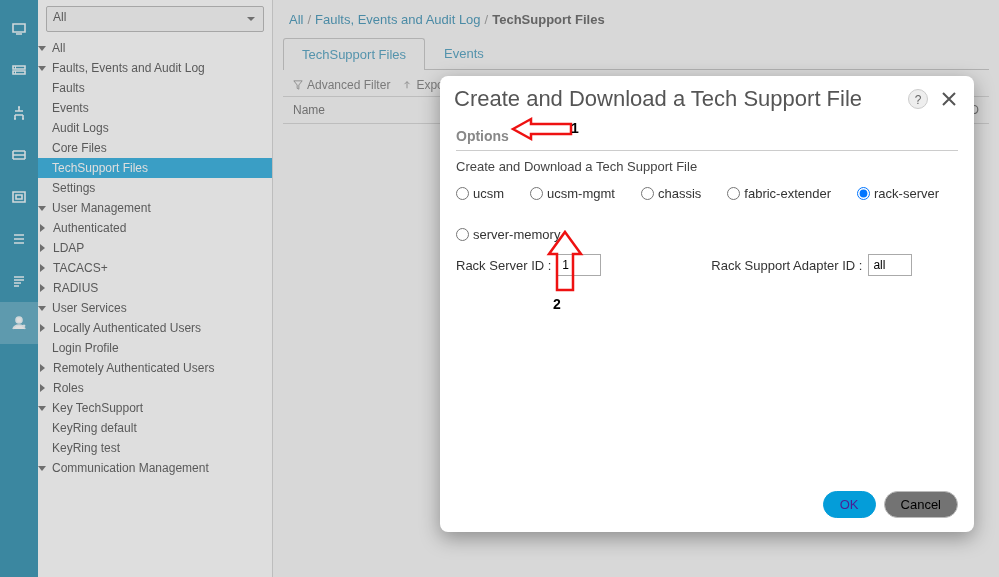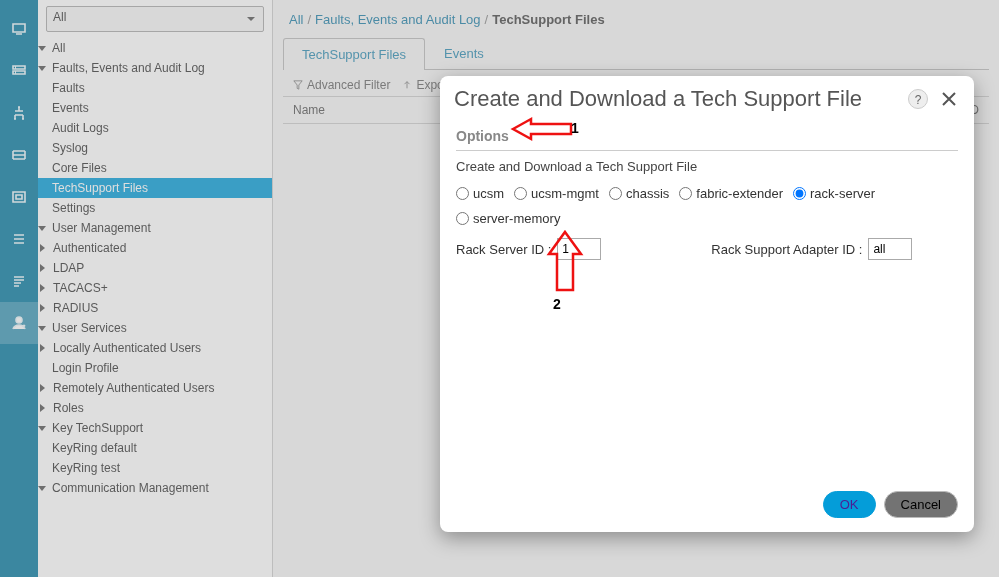--- a/index.html
+++ b/index.html
@@ -59,21 +59,21 @@
   .modal { position:absolute; left:440px; top:76px; width:534px; height:456px; background:#fff; box-shadow:0 6px 20px rgba(0,0,0,0.35); border-radius:8px; display:flex; flex-direction:column; }
   .modal-header { display:flex; align-items:center; padding: 10px 14px 10px 14px; }
   .modal-title { font-size:22px; color:#555; font-weight:400; flex:1; }
   .help-btn { width:20px; height:20px; border-radius:50%; background:#eee; color:#666; text-align:center; line-height:20px; font-size:12px; margin-right:10px; cursor:pointer; border:1px solid #ccc; }
   .close-btn { width:22px; height:22px; cursor:pointer; color:#555; display:flex; align-items:center; justify-content:center; }
   .close-btn svg { width:18px; height:18px; stroke:#555; stroke-width:2; }
 
   .modal-body { padding: 4px 16px; flex:1; }
   .section-header { font-size:14px; color:#888; font-weight:700; padding: 2px 0 6px 0; border-bottom:1px solid #ccc; }
   .form-line { padding: 8px 0 6px; color:#444; font-size:13px; }
-  .radio-row { display:flex; gap:10px; align-items:flex-end; padding:6px 0; flex-wrap:wrap; }
+  .radio-row { display:flex; gap:26px; align-items:flex-end; padding:6px 0; flex-wrap:wrap; }
   .radio-row label { display:flex; align-items:center; gap:4px; font-size:13px; color:#333; cursor:pointer; }
   .radio-row input[type=radio] { width:13px; height:13px; }
   .field-row { display:flex; align-items:center; padding:6px 0; }
   .field-row .fld-left, .field-row .fld-right { display:flex; align-items:center; gap:6px; }
   .field-row .fld-right { margin-left: 110px; }
   .field-row label { font-size:13px; }
   .field-row input[type=text] { width:44px; height:22px; border:1px solid #aaa; padding:2px 4px; font-size:12px; }
   .field-row .wider { width:40px; }
 
   .modal-footer { padding: 10px 16px 14px; display:flex; justify-content:flex-end; gap:8px; }
@@ -163,26 +163,20 @@
           <li>
             <div class="row depth2">
               <span style="display: inline-block; width: 14px;"></span>
               <span class="label">Events</span>
             </div>
           </li>
           <li>
             <div class="row depth2">
               <span style="display: inline-block; width: 14px;"></span>
               <span class="label">Audit Logs</span>
-            </div>
-          </li>
-          <li>
-            <div class="row depth2">
-              <span style="display: inline-block; width: 14px;"></span>
-              <span class="label">Syslog</span>
             </div>
           </li>
           <li>
             <div class="row depth2">
               <span style="display: inline-block; width: 14px;"></span>
               <span class="label">Core Files</span>
             </div>
           </li>
           <li class="selected">
             <div class="row depth2">

